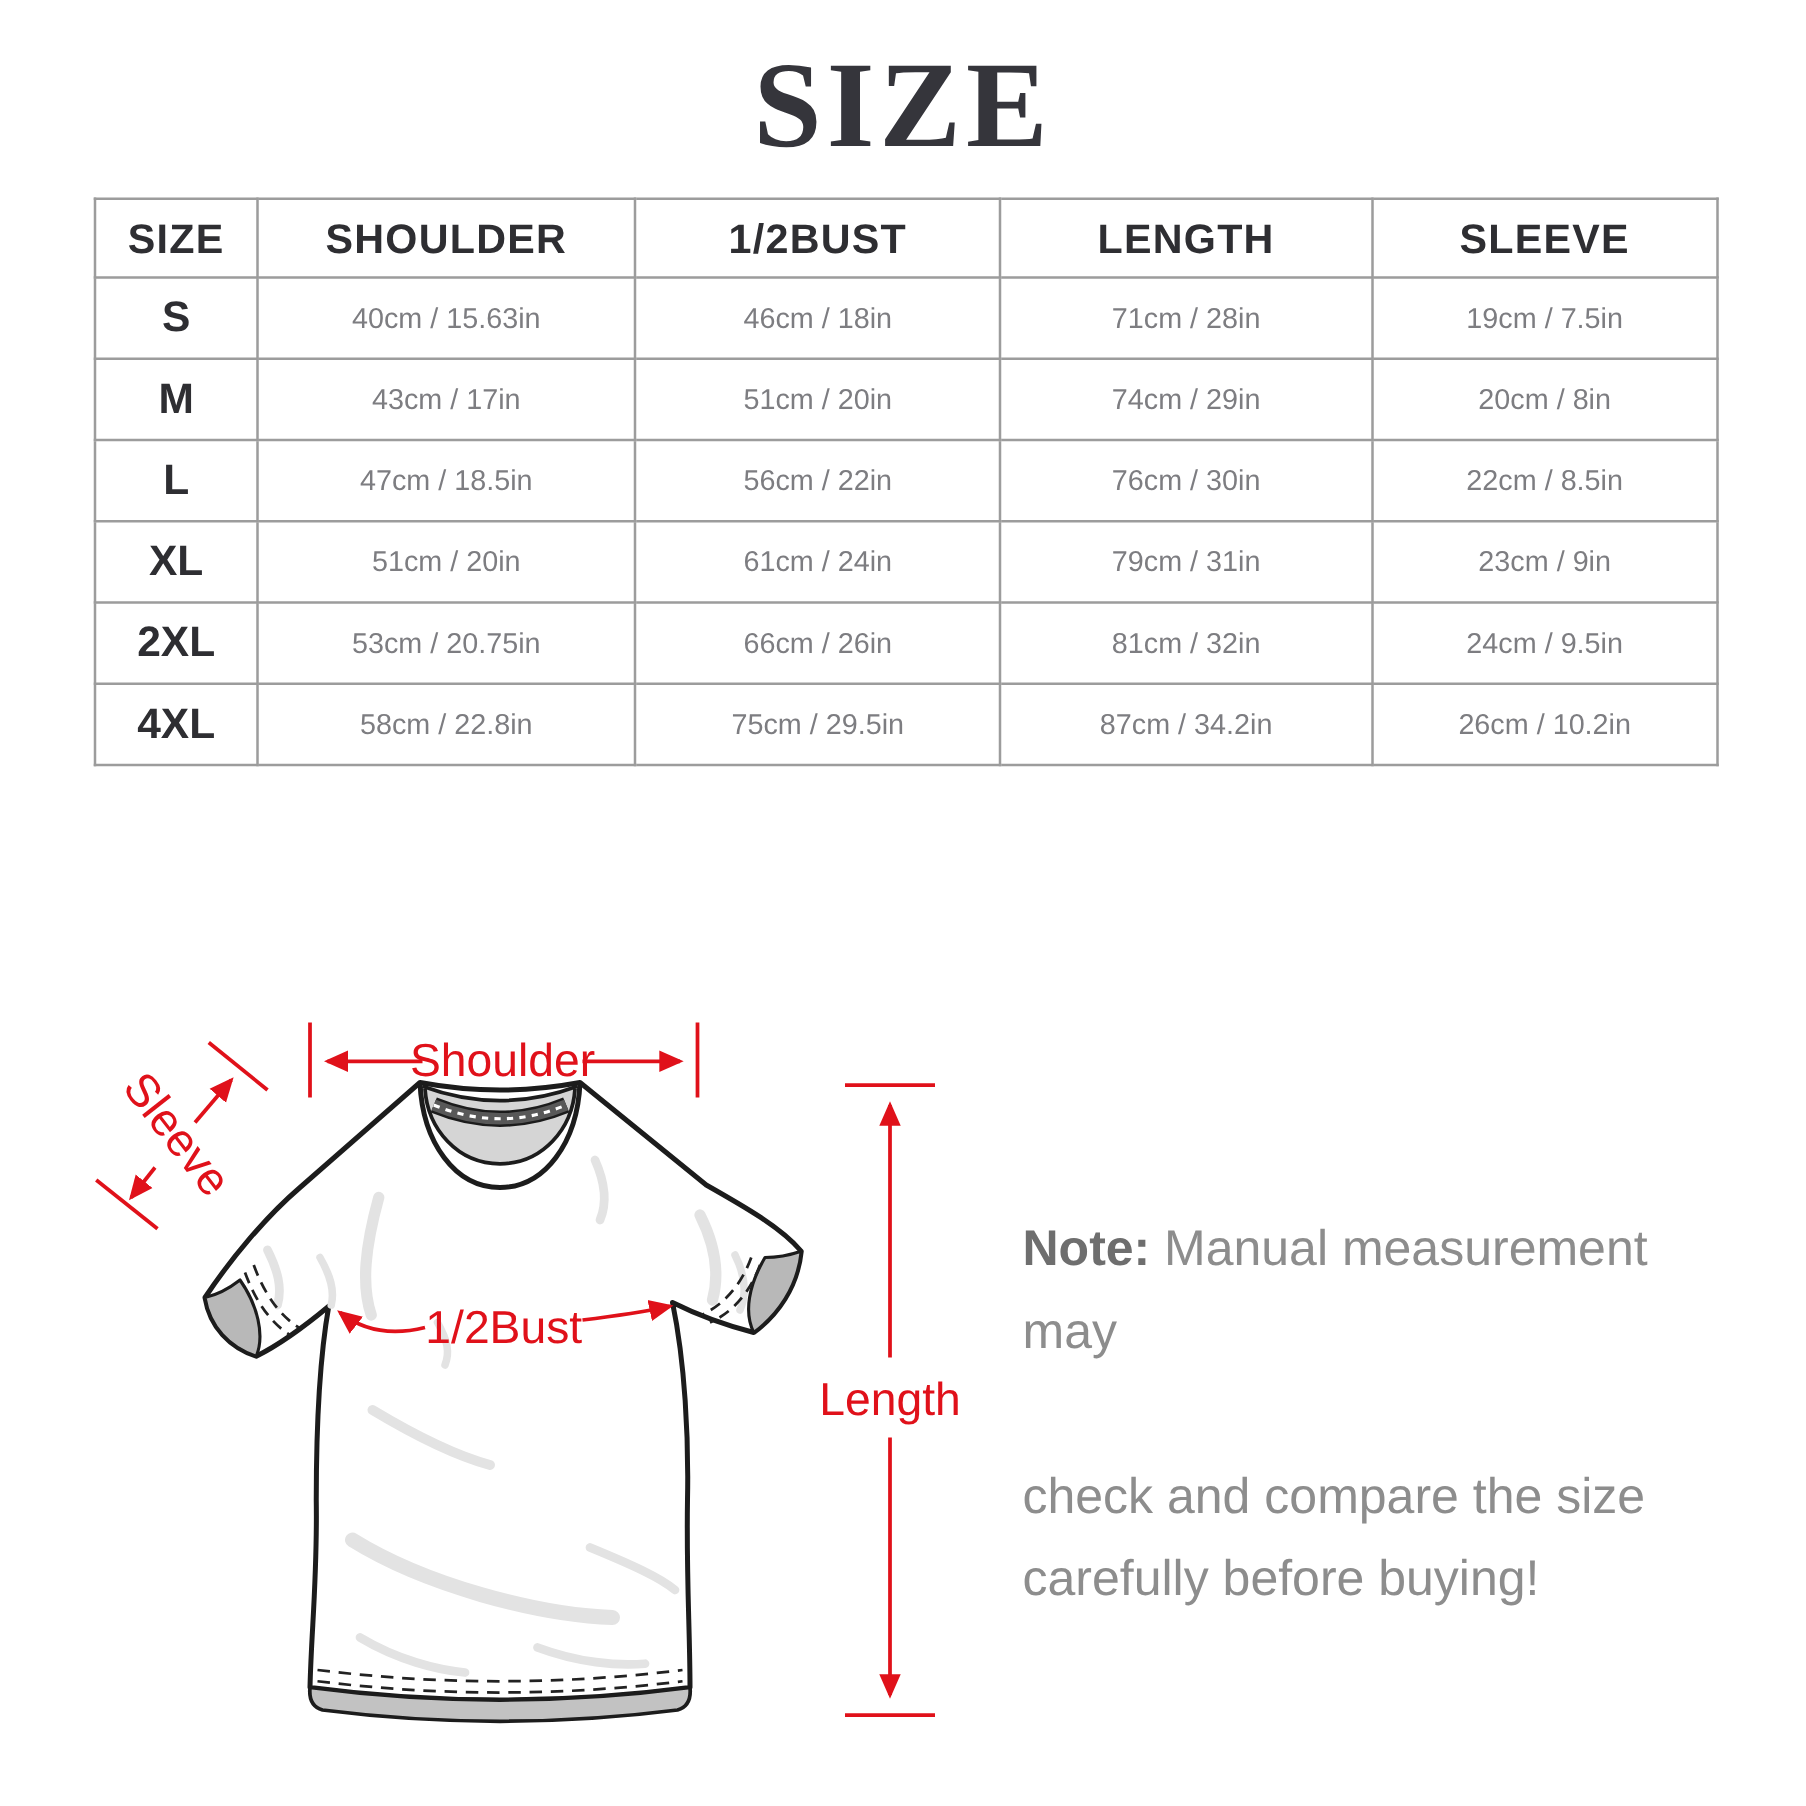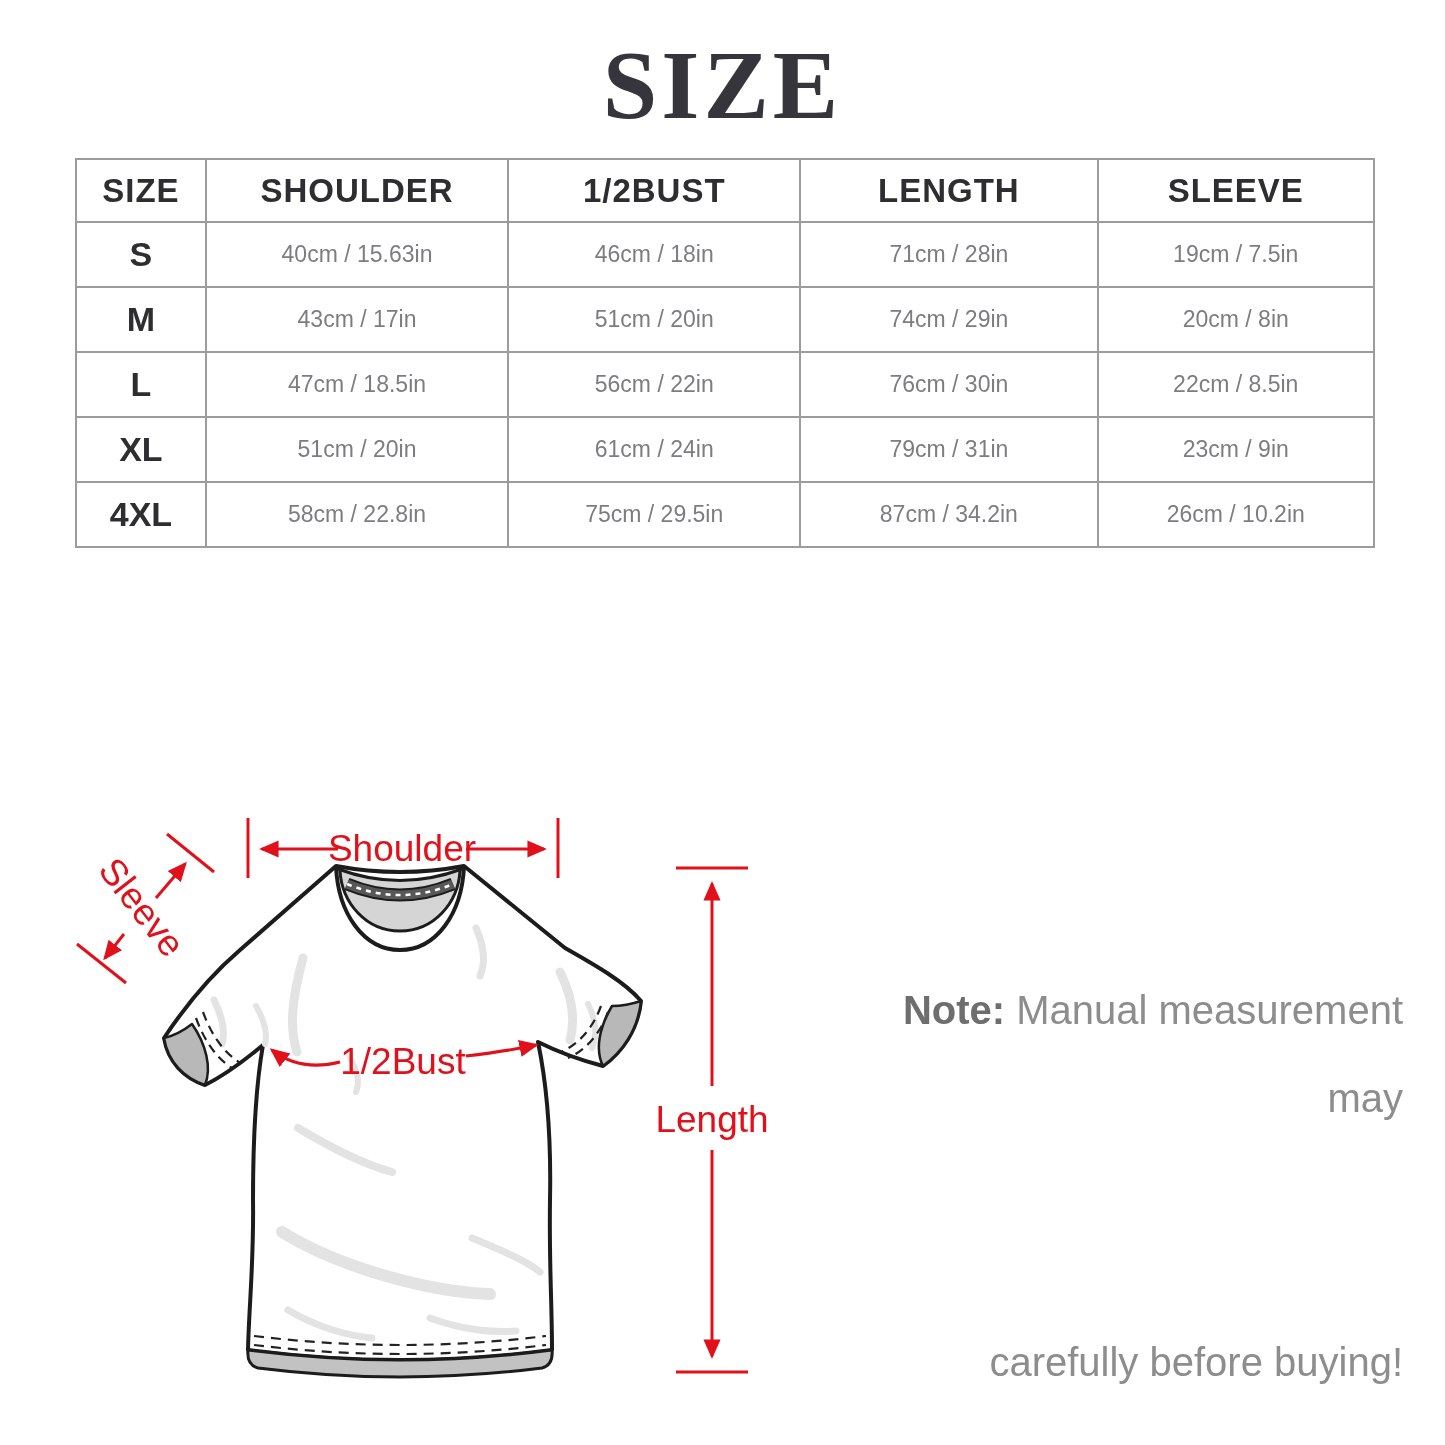--- a/index.html
+++ b/index.html
@@ -43,22 +43,22 @@
   }
   .size-table td.size-col{
     font-weight:bold;font-size:34px;color:#2e2e32;
   }
   .diagram{
     position:absolute;left:55px;top:800px;
     width:770px;height:620px;
   }
   .note{
     position:absolute;left:818px;top:966px;width:585px;
-    font-size:40px;line-height:88px;
-    color:#8d8d8d;margin:0;text-align:right;
+    font-size:40px;line-height:66px;
+    color:#8d8d8d;margin:0;
   }
   .note strong{
     color:#6e6e6e;font-weight:bold;margin-right:11px;
   }
   svg text.red-label{
     font-family:"Liberation Sans",sans-serif;
     font-size:37px;
     fill:#e0111a;
   }
 </style>
@@ -107,20 +107,27 @@
         <td>56cm / 22in</td>
         <td>76cm / 30in</td>
         <td>22cm / 8.5in</td>
       </tr>
       <tr>
         <td class="size-col">XL</td>
         <td>51cm / 20in</td>
         <td>61cm / 24in</td>
         <td>79cm / 31in</td>
         <td>23cm / 9in</td>
+      </tr>
+      <tr>
+        <td class="size-col">2XL</td>
+        <td>53cm / 20.75in</td>
+        <td>66cm / 26in</td>
+        <td>81cm / 32in</td>
+        <td>24cm / 9.5in</td>
       </tr>
       <tr>
         <td class="size-col">4XL</td>
         <td>58cm / 22.8in</td>
         <td>75cm / 29.5in</td>
         <td>87cm / 34.2in</td>
         <td>26cm / 10.2in</td>
       </tr>
     </tbody>
   </table>
@@ -225,17 +232,17 @@
 
     <text class="red-label" x="402" y="861" text-anchor="middle">Shoulder</text>
     <text class="red-label" x="142" y="920" text-anchor="middle" transform="rotate(52 142 907)">Sleeve</text>
     <text class="red-label" x="403" y="1074" text-anchor="middle">1/2Bust</text>
     <text class="red-label" x="712" y="1132" text-anchor="middle">Length</text>
   </svg>
 
   <p class="note">
     <strong>Note:</strong><span>Manual measurement may</span><br>
     <br>
-    <br>
+    <span>check and compare the size</span><br>
     <span>carefully before buying!</span>
   </p>
 
 </div>
 
 </body></html>

